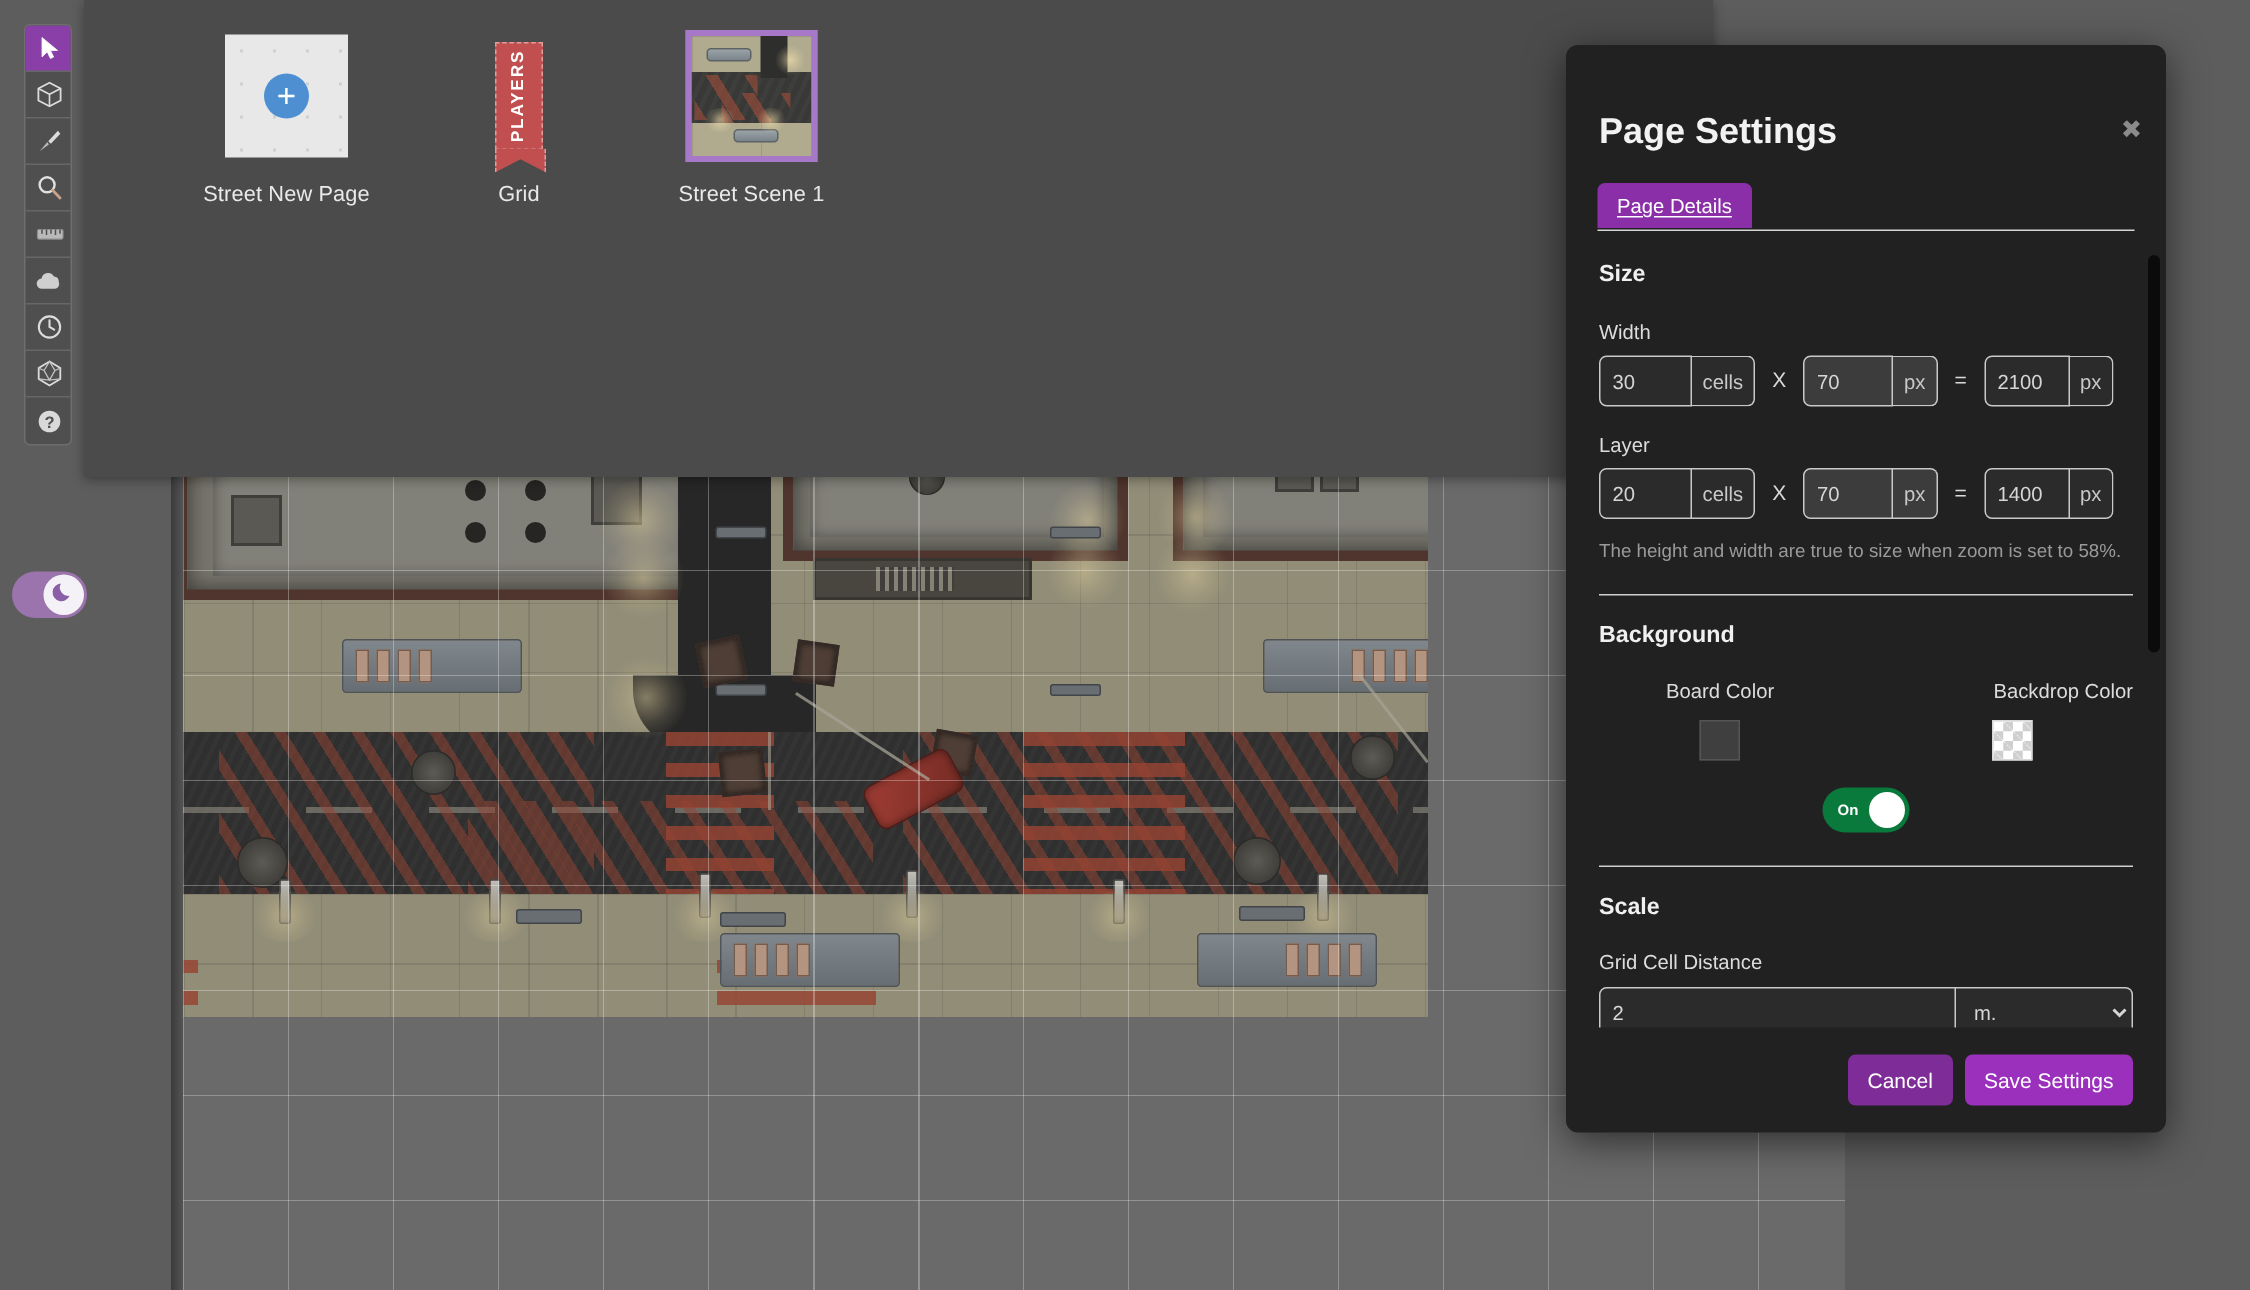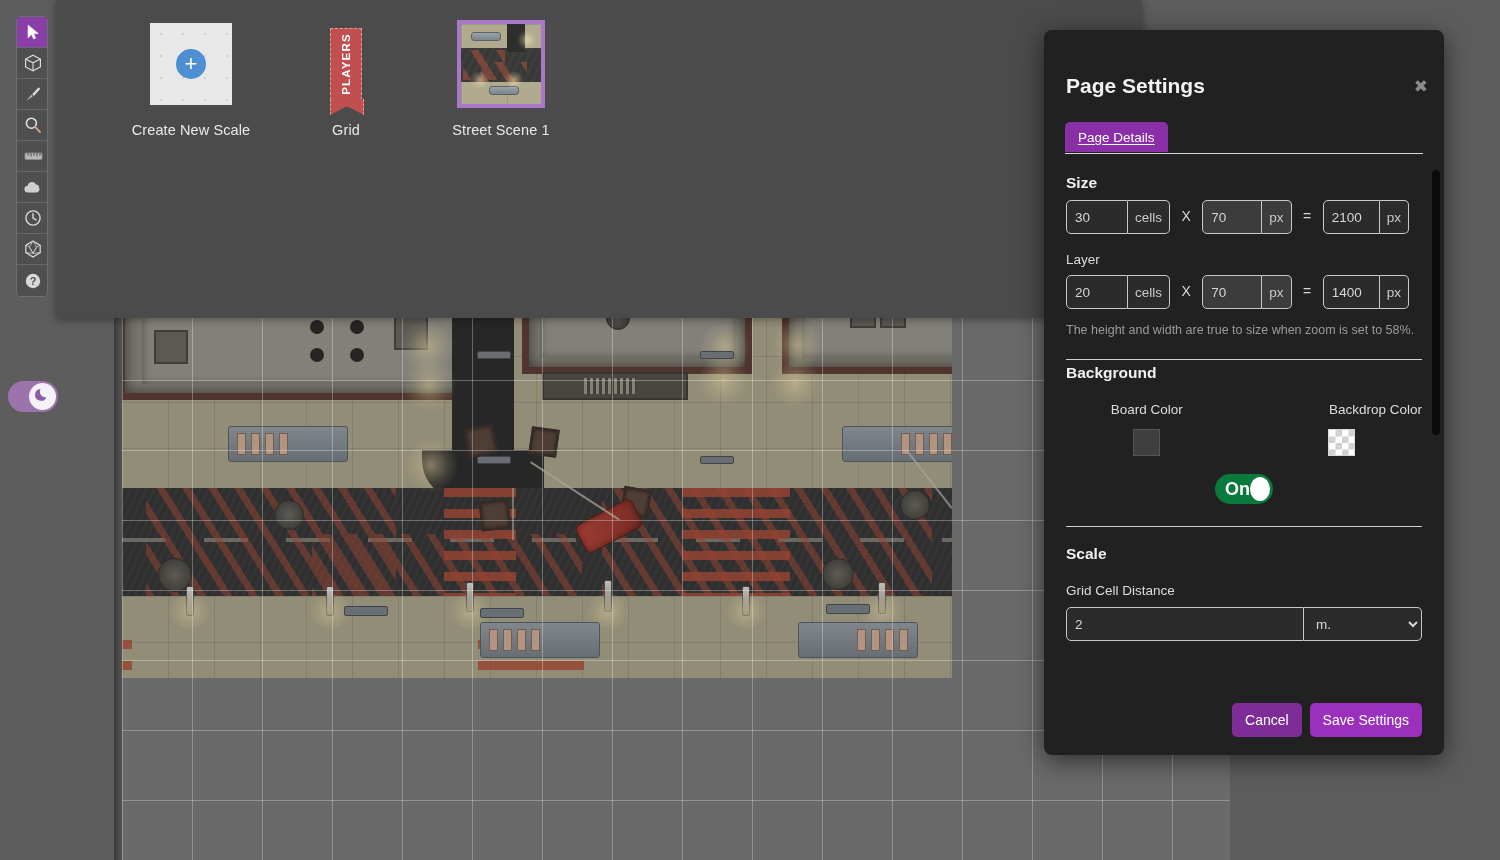--- a/index.html
+++ b/index.html
@@ -221,21 +221,21 @@
     box-shadow: 0 6px 26px rgba(0,0,0,.55);
     z-index: 60;
     color: #e6e6e6;
   }
   #modal-close {
     position: absolute; right: 16px; top: 48px;
     color: #8b8b8b; font-size: 17px; cursor: pointer; line-height: 1;
   }
   #modal-title {
     position: absolute; left: 22px; top: 44px;
-    font-size: 21px; font-weight: 700; color: #f2f2f2; text-align: center;
+    font-size: 24px; font-weight: 700; color: #f2f2f2; text-align: center;
   }
   #tabs {
     position: absolute; left: 21px; top: 92px; right: 21px;
     border-bottom: 1px solid #d6d6d6;
     height: 32px;
   }
   .tab {
     display: inline-block;
     background: #8a2fa8;
     color: #fff; font-size: 13.5px;
@@ -291,21 +291,21 @@
     background-size: 13px 13px;
     background-position: 0 0, 6.5px 6.5px;
   }
   .toggle-on {
     width: 58px; height: 30px; border-radius: 16px;
     background: #0a7a3c;
     display: flex; align-items: center; justify-content: space-between;
     padding: 0 3px; cursor: pointer;
   }
   .toggle-on span {
-    color: #fff; font-size: 18px; font-weight: 700; padding-left: 7px;
+    color: #fff; font-size: 10px; font-weight: 700; padding-left: 7px;
   }
   .toggle-knob { width: 24px; height: 24px; border-radius: 50%; background: #fff; }
 
   .sel-wrap { display: inline-flex; vertical-align: middle; }
   .sel {
     background: #2b2b2b; color: #d6d6d6;
     border: 1px solid #c9c9c9; border-left: none;
     border-radius: 0 5px 5px 0;
     height: 34px; width: 118px; padding: 0 8px;
     font-size: 13.5px; font-family: "Liberation Sans", sans-serif;
@@ -540,21 +540,21 @@
 </div>
 
 <div id="page-bar">
 
   <div class="page-card" style="left:60px;">
     <div class="page-thumb-wrap">
       <div class="new-page-thumb">
         <div class="plus-circle">+</div>
       </div>
     </div>
-    <div class="page-label">Create New Scale</div>
+    <div class="page-label">Street New Page</div>
   </div>
 
   <div class="page-card" style="left:215px;">
     <div class="page-thumb-wrap">
       <div class="ribbon">
         <span>PLAYERS</span>
       </div>
     </div>
     <div class="page-label">Grid</div>
   </div>
@@ -586,20 +586,21 @@
 
   <div id="tabs">
     <div class="tab">Page Details</div>
   </div>
 
   <div id="modal-body">
 
     
     <div class="sec-head" style="margin-top:14px;">Size</div>
 
+    <div class="field-label" style="margin-top:22px;">Width</div>
     <div style="margin-top:8px;white-space:nowrap;">
       <span class="ig">
         <input class="inp" style="width: 62px;" value="30">
         <span class="unit">cells</span>
       </span>
       <span class="op">X</span>
       <span class="ig">
         <input class="inp readonly" style="width: 60px;" value="70">
         <span class="unit readonly">px</span>
       </span>
@@ -626,21 +627,21 @@
         <input class="inp" style="width: 57px;" value="1400">
         <span class="unit">px</span>
       </span>
     </div>
 
     <div class="hint" style="margin-top:14px;">The height and width are true to size when zoom is set to 58%.</div>
 
     <div class="divider" style="margin-top:22px;"></div>
 
     
-    <div class="sec-head" style="margin-top:4px;">Background</div>
+    <div class="sec-head" style="margin-top:18px;">Background</div>
 
     <div style="display:flex;margin-top:20px;gap:33px;">
       <div style="flex:1;text-align:center;">
         <div class="field-label">Board Color</div>
         <div class="swatch-board" style="margin:12px auto 0;"></div>
       </div>
       <div style="flex:1;text-align:right;">
         <div class="field-label">Backdrop Color</div>
         <div class="swatch-checker" style="margin:12px auto 0;"></div>
       </div>

